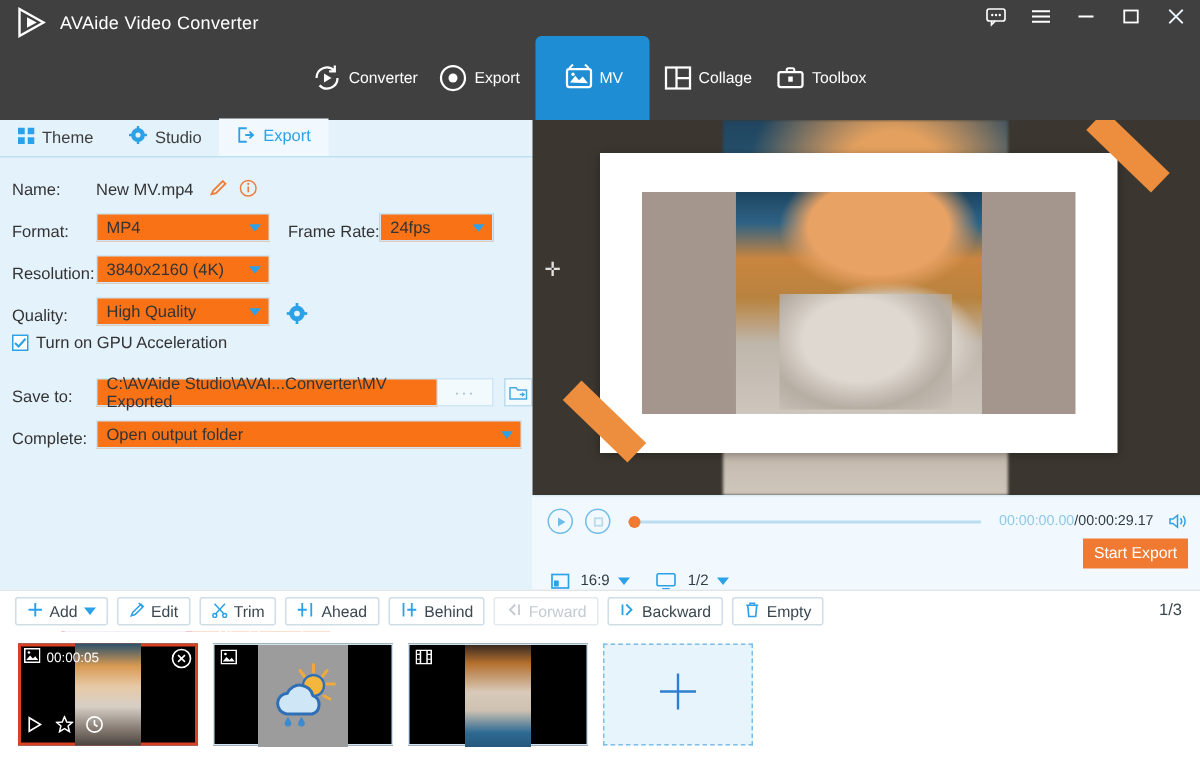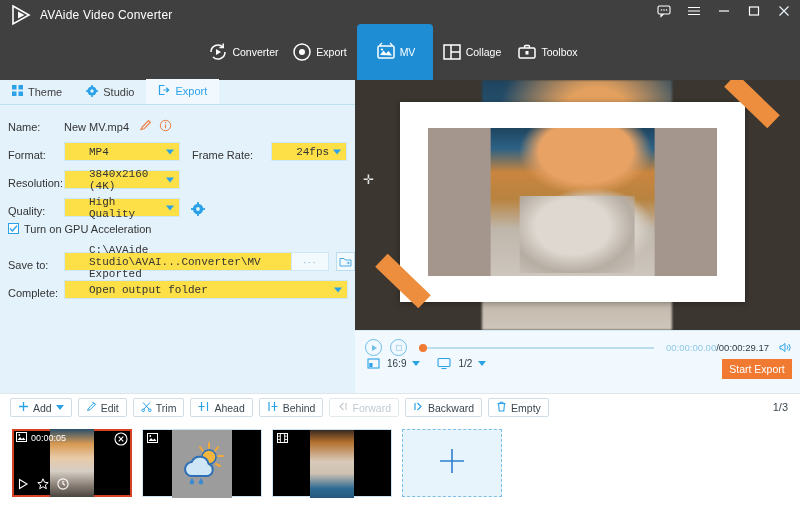--- a/index.html
+++ b/index.html
@@ -47,23 +47,23 @@
     height: 25px; display: flex; align-items: center; gap: 5px;
     padding: 0 12px; font-size: 11px; color: #3d3d3d; cursor: pointer;
   }
   .ftab.active { background: #f2f9fe; color: #2ba1e8; border-bottom: 1px solid #f2f9fe; }
 
   .form { position: absolute; left: 0; top: 25px; width: 355px; }
   .frow { display: flex; align-items: flex-end; height: 24px; margin-top: 4px; padding-left: 8px; }
   .flabel { font-size: 11px; color: #333; width: 56px; flex: 0 0 56px; }
 
   .sel {
-    position: relative; height: 19px; background: #fde047;
+    position: relative; height: 19px; background: #f97316;
     border: 1px solid #cfe6f5; font-size: 11px; color: #333;
-    display: flex; align-items: center; padding: 0 18px 0 24px; cursor: pointer; font-family: Liberation Mono, monospace;
+    display: flex; align-items: center; padding: 0 18px 0 6px; cursor: pointer;
   }
   .sel .caret {
     position: absolute; right: 5px; top: 50%; transform: translateY(-50%);
     width: 0; height: 0; border-left: 4px solid transparent;
     border-right: 4px solid transparent; border-top: 5px solid #2ba1e8;
   }
   .w-format { width: 116px; }
   .w-fps { width: 76px; }
   .w-res { width: 116px; }
   .w-qual { width: 116px; }
@@ -149,21 +149,21 @@
     background: #f2f9fe; border-top: 1px solid #d8ecf8;
   }
   .pb-row1 { position: absolute; left: 10px; top: 8px; width: 428px; display: flex; align-items: center; gap: 8px; }
   .pb-ico { width: 17px; height: 17px; border-radius: 50%; border: 1px solid #6fbde9;
             display: flex; align-items: center; justify-content: center; cursor: pointer; }
   .track { position: relative; flex: 1; height: 2px; background: #bcdcf0; margin: 0 4px; cursor: pointer; }
   .knob { position: absolute; left: 0; top: -3px; width: 8px; height: 8px; border-radius: 50%; background: #f07a32; }
   .times { font-size: 9.5px; white-space: nowrap; }
   .t-cur { color: #8fc8e8; text-align: right; }
   .t-tot { color: #2d3b44; }
-  .pb-row2 { position: absolute; left: 10px; top: 24px; width: 428px; display: flex; align-items: center; gap: 6px; }
+  .pb-row2 { position: absolute; left: 10px; top: 48px; width: 428px; display: flex; align-items: center; gap: 6px; }
   .ctl-text { font-size: 10px; color: #2d3b44; }
   .mini-caret { width: 0; height: 0; border-left: 4px solid transparent; border-right: 4px solid transparent; border-top: 5px solid #2ba1e8; cursor: pointer; }
   .pb-export {
     position: absolute; right: 8px; top: 28px; width: 70px; height: 20px;
     background: #f07a32; color: #fff; font-size: 10.5px; border: none;
     display: flex; align-items: center; justify-content: center; cursor: pointer;
   }
 
   
   .bottombar {
@@ -374,21 +374,21 @@
         </span>
       </div>
 
       <div class="frow">
         <span class="flabel">Format:</span>
         <div class="sel w-format">
           <span>MP4</span>
           <i class="caret"></i>
         </div>
         <span class="flabel" style="width:auto;flex:0 0 auto;margin-left:12px">Frame Rate:</span>
-        <div class="sel w-fps" style="margin-left:18px">
+        <div class="sel w-fps" style="">
           <span>24fps</span>
           <i class="caret"></i>
         </div>
       </div>
 
       <div class="frow">
         <span class="flabel">Resolution:</span>
         <div class="sel w-res">
           <span>3840x2160 (4K)</span>
           <i class="caret"></i>

